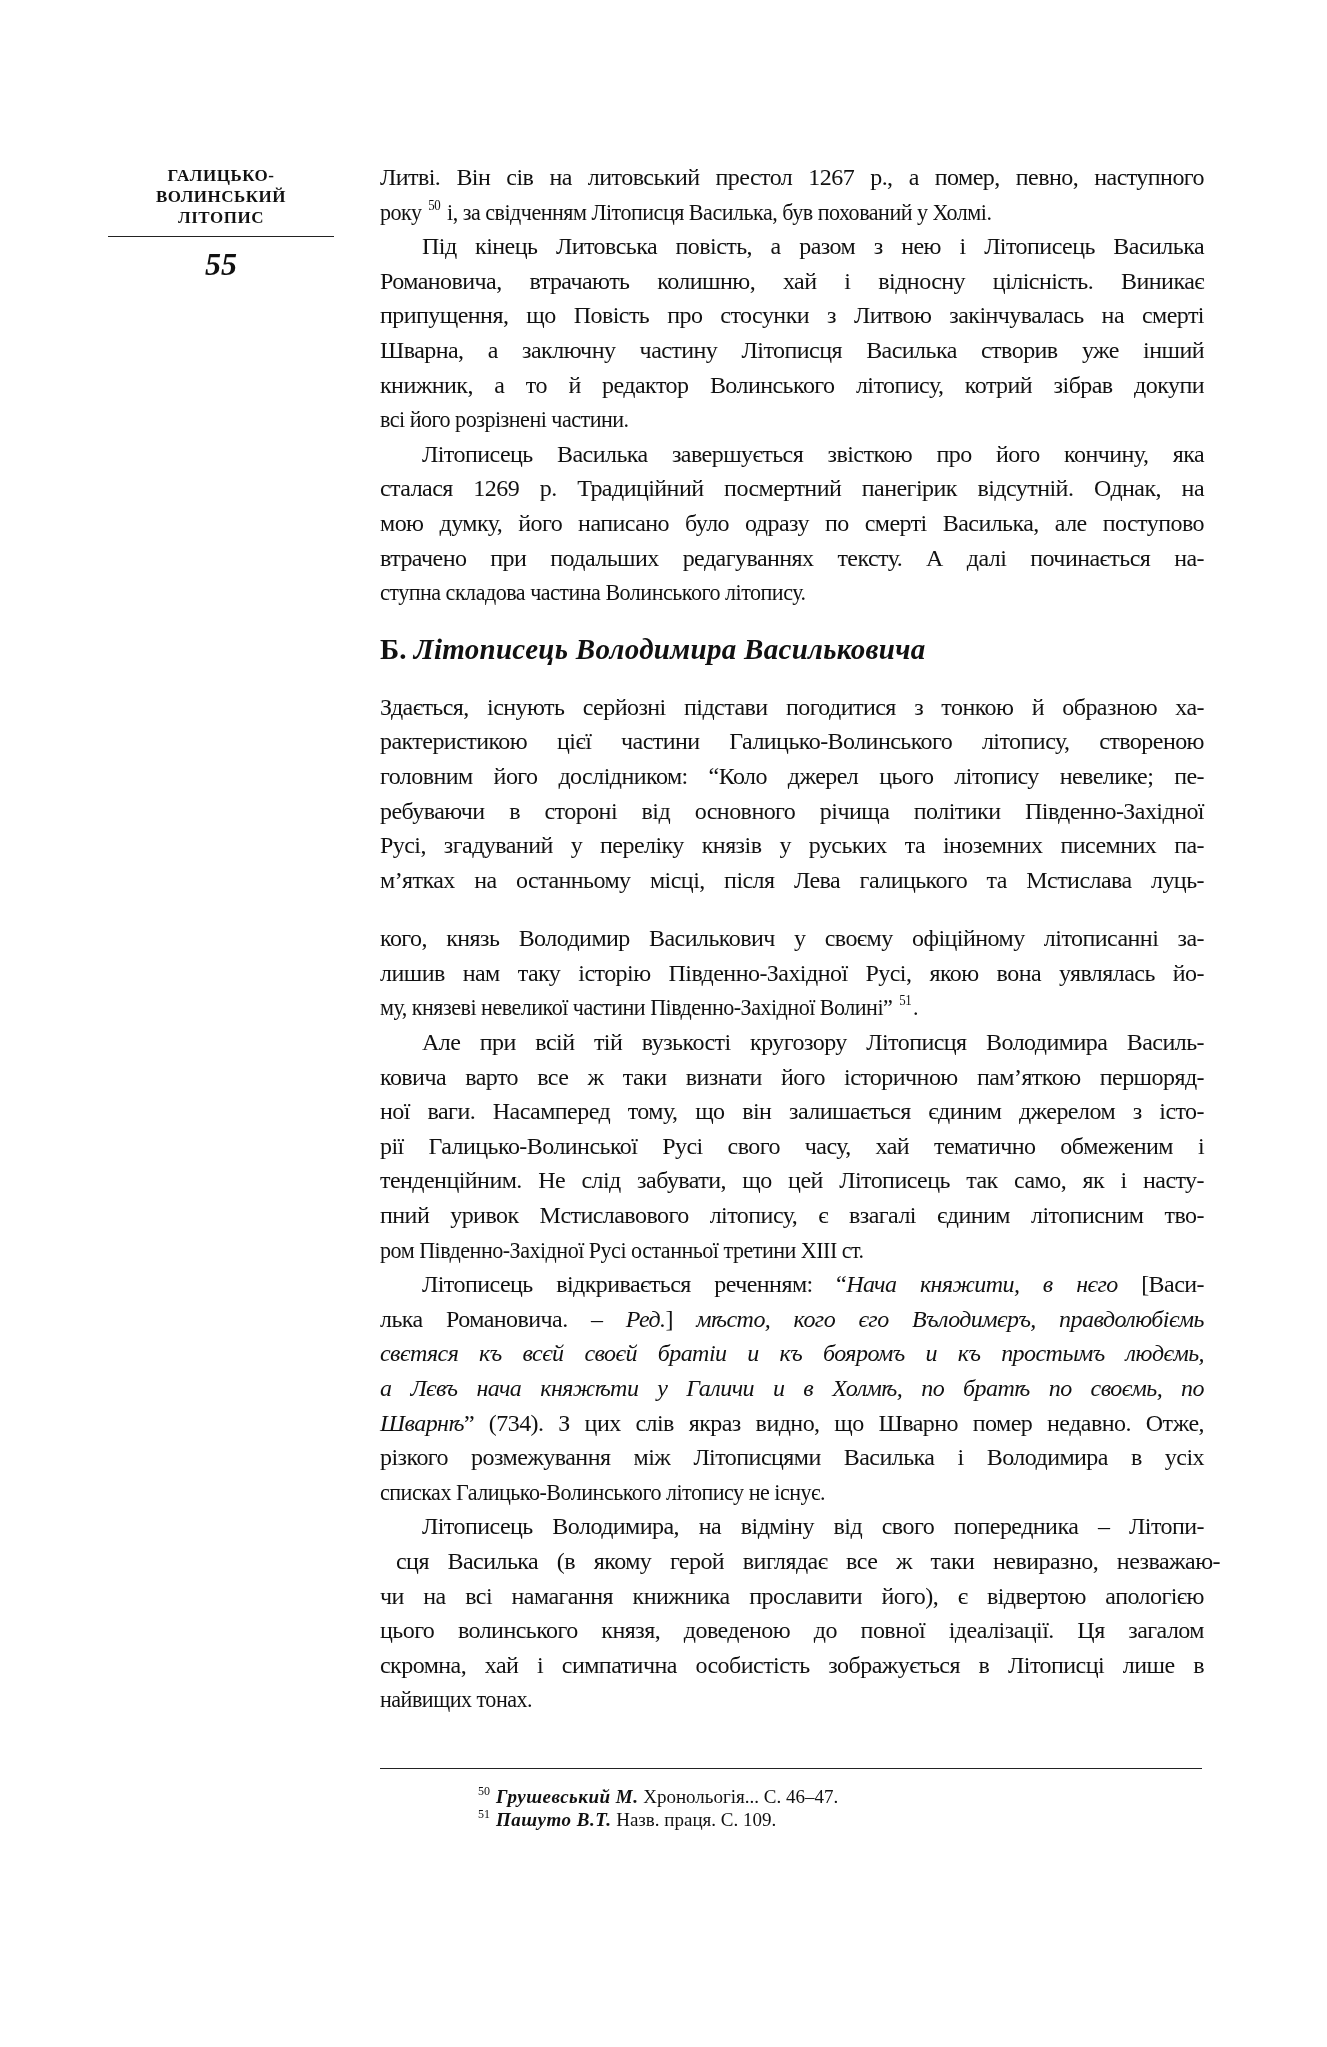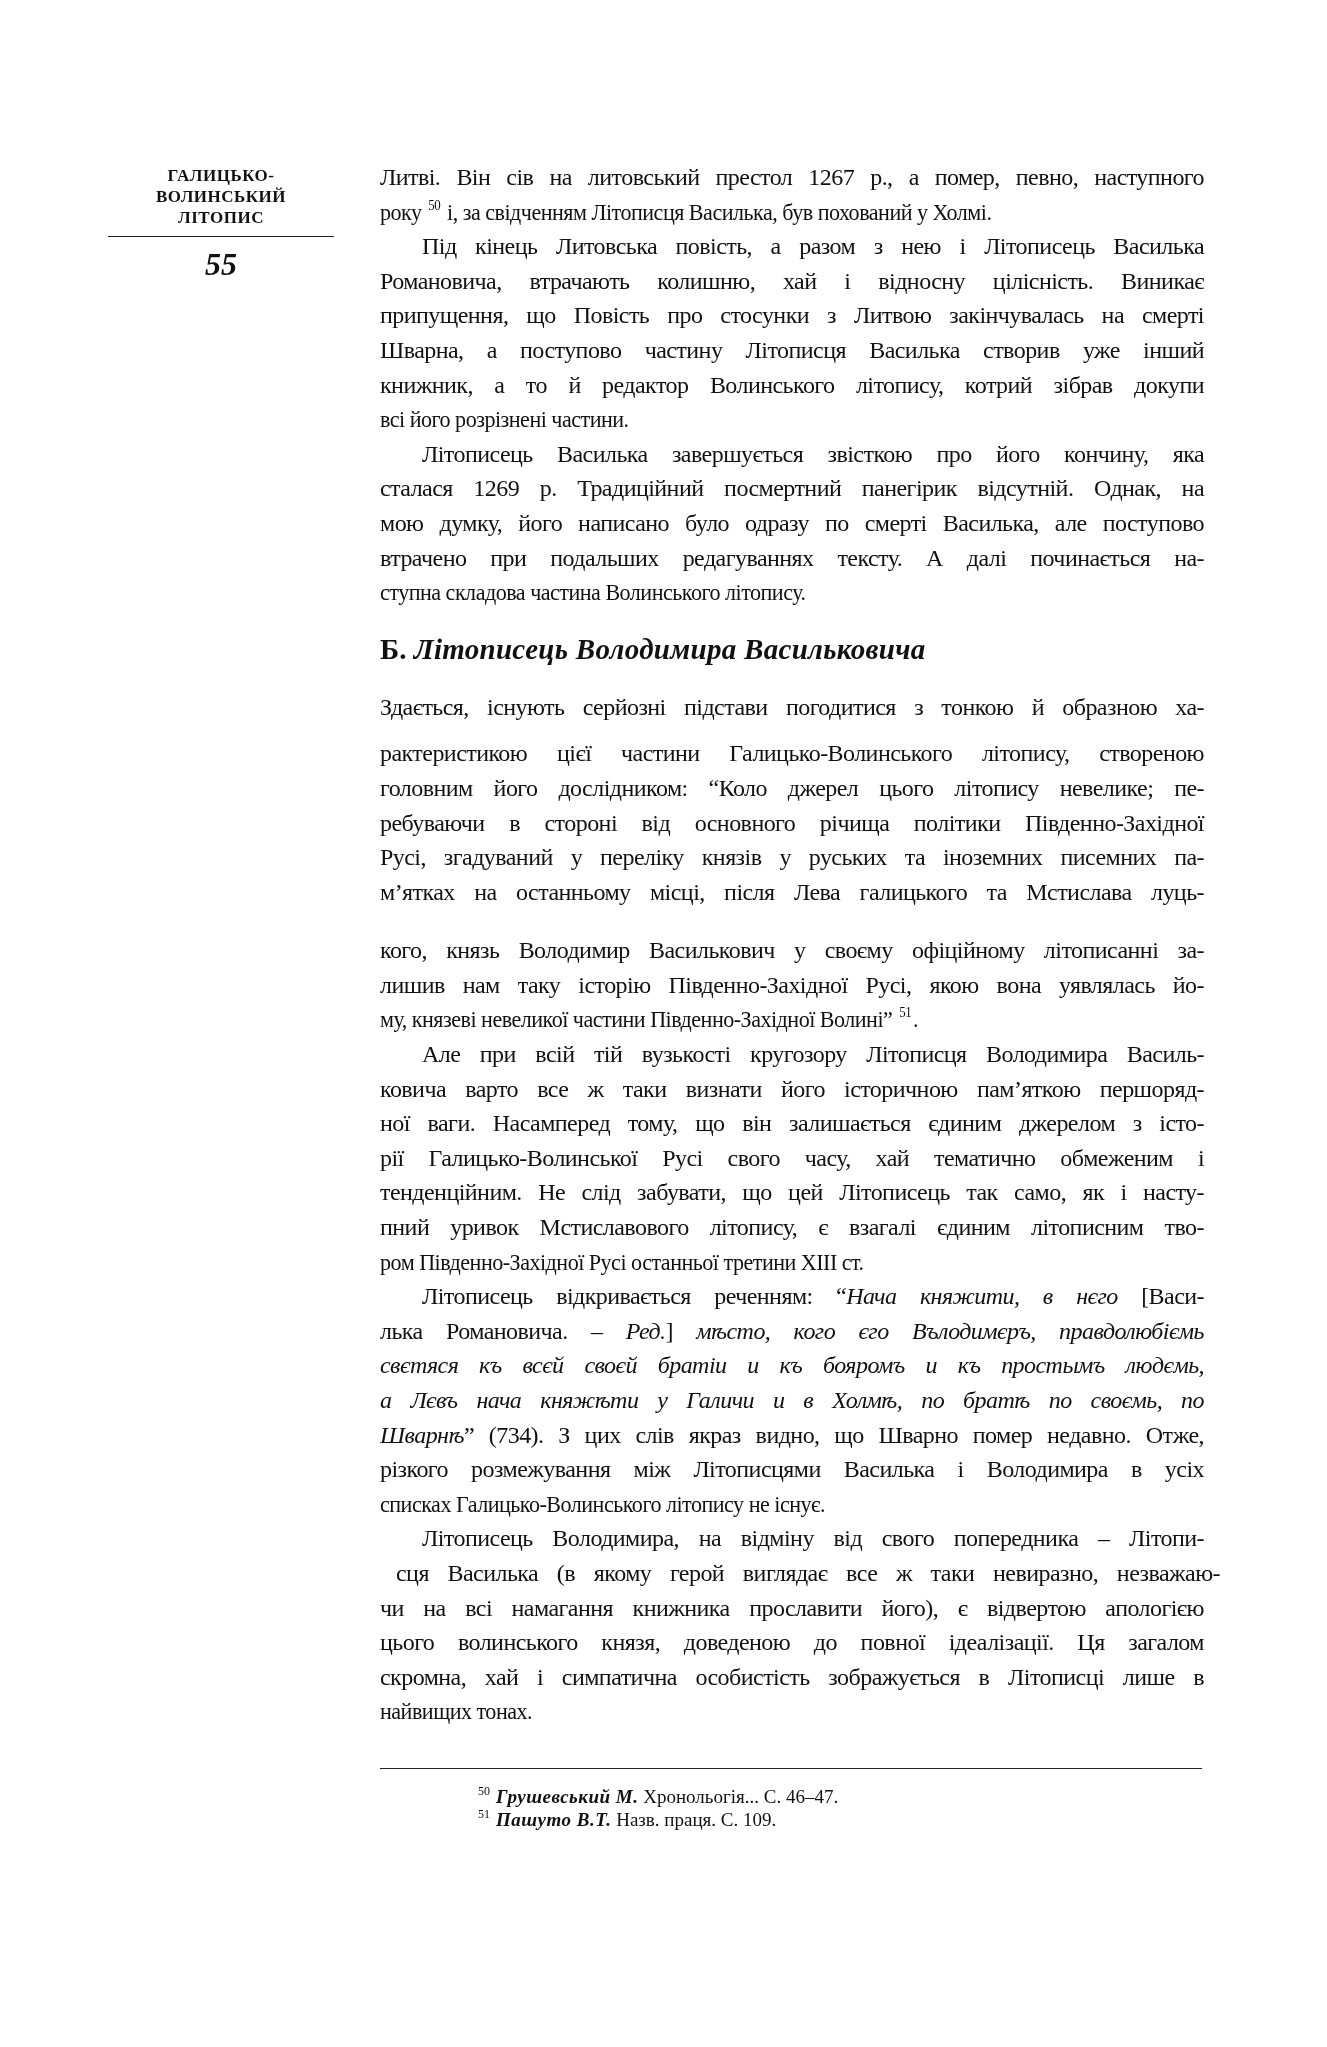--- a/index.html
+++ b/index.html
@@ -143,21 +143,21 @@
 <div class="main">
   <div id="block-before">
       <div>
         <span class="line" style="white-space: nowrap; display: block; width: 824px; transform: scaleX(1);"><span>Литві. Він сів на литовський престол 1267 р., а помер, певно, наступного</span></span>
         <span class="line last" style="white-space: nowrap; display: block; width: 665px; transform: scaleX(0.92);"><span>року </span><sup class="fn">50</sup><span> і, за свідченням Літописця Василька, був похований у Холмі.</span></span>
       </div>
       <div>
         <span class="line indent" style="white-space: nowrap; display: block; width: 824px; transform: scaleX(1);"><span>Під кінець Литовська повість, а разом з нею і Літописець Василька</span></span>
         <span class="line" style="white-space: nowrap; display: block; width: 824px; transform: scaleX(1);"><span>Романовича, втрачають колишню, хай і відносну цілісність. Виникає</span></span>
         <span class="line" style="white-space: nowrap; display: block; width: 824px; transform: scaleX(1);"><span>припущення, що Повість про стосунки з Литвою закінчувалась на смерті</span></span>
-        <span class="line" style="white-space: nowrap; display: block; width: 824px; transform: scaleX(1);"><span>Шварна, а поступово частину Літописця Василька створив уже інший</span></span>
+        <span class="line" style="white-space: nowrap; display: block; width: 824px; transform: scaleX(1);"><span>Шварна, а заключну частину Літописця Василька створив уже інший</span></span>
         <span class="line" style="white-space: nowrap; display: block; width: 824px; transform: scaleX(1);"><span>книжник, а то й редактор Волинського літопису, котрий зібрав докупи</span></span>
         <span class="line last" style="white-space: nowrap; display: block; width: 270px; transform: scaleX(0.92);"><span>всі його розрізнені частини.</span></span>
       </div>
       <div>
         <span class="line indent" style="white-space: nowrap; display: block; width: 824px; transform: scaleX(1);"><span>Літописець Василька завершується звісткою про його кончину, яка</span></span>
         <span class="line" style="white-space: nowrap; display: block; width: 824px; transform: scaleX(1);"><span>сталася 1269 р. Традиційний посмертний панегірик відсутній. Однак, на</span></span>
         <span class="line" style="white-space: nowrap; display: block; width: 824px; transform: scaleX(1);"><span>мою думку, його написано було одразу по смерті Василька, але поступово</span></span>
         <span class="line" style="white-space: nowrap; display: block; width: 824px; transform: scaleX(1);"><span>втрачено при подальших редагуваннях тексту. А далі починається на-</span></span>
         <span class="line last" style="white-space: nowrap; display: block; width: 463px; transform: scaleX(0.92);"><span>ступна складова частина Волинського літопису.</span></span>
       </div>
@@ -165,21 +165,21 @@
 
   <div class="section-heading">
     <span>Б.</span>
     <span> </span>
     <span class="sh-title">Літописець Володимира Васильковича</span>
   </div>
 
   <div id="block-after">
       <div>
         <span class="line" style="white-space: nowrap; display: block; width: 824px; transform: scaleX(1);"><span>Здається, існують серйозні підстави погодитися з тонкою й образною ха-</span></span>
-        <span class="line" style="white-space: nowrap; display: block; width: 824px; transform: scaleX(1); margin-top: 12px;"><span>рактеристикою цієї частини Галицько-Волинського літопису, створеною</span></span>
+        <span class="line" style="white-space: nowrap; display: block; width: 824px; transform: scaleX(1);"><span>рактеристикою цієї частини Галицько-Волинського літопису, створеною</span></span>
         <span class="line" style="white-space: nowrap; display: block; width: 824px; transform: scaleX(1);"><span>головним його дослідником: “Коло джерел цього літопису невелике; пе-</span></span>
         <span class="line" style="white-space: nowrap; display: block; width: 824px; transform: scaleX(1);"><span>ребуваючи в стороні від основного річища політики Південно-Західної</span></span>
         <span class="line" style="white-space: nowrap; display: block; width: 824px; transform: scaleX(1);"><span>Русі, згадуваний у переліку князів у руських та іноземних писемних па-</span></span>
         <span class="line" style="white-space: nowrap; display: block; width: 824px; transform: scaleX(1);"><span>м’ятках на останньому місці, після Лева галицького та Мстислава луць-</span></span>
         <span class="line" style="white-space: nowrap; display: block; width: 824px; transform: scaleX(1); margin-top: 24px;"><span>кого, князь Володимир Василькович у своєму офіційному літописанні за-</span></span>
         <span class="line" style="white-space: nowrap; display: block; width: 824px; transform: scaleX(1);"><span>лишив нам таку історію Південно-Західної Русі, якою вона уявлялась йо-</span></span>
         <span class="line last" style="white-space: nowrap; display: block; width: 585px; transform: scaleX(0.92);"><span>му, князеві невеликої частини Південно-Західної Волині” </span><sup class="fn">51</sup><span>.</span></span>
       </div>
       <div>
         <span class="line indent" style="white-space: nowrap; display: block; width: 824px; transform: scaleX(1);"><span>Але при всій тій вузькості кругозору Літописця Володимира Василь-</span></span>

